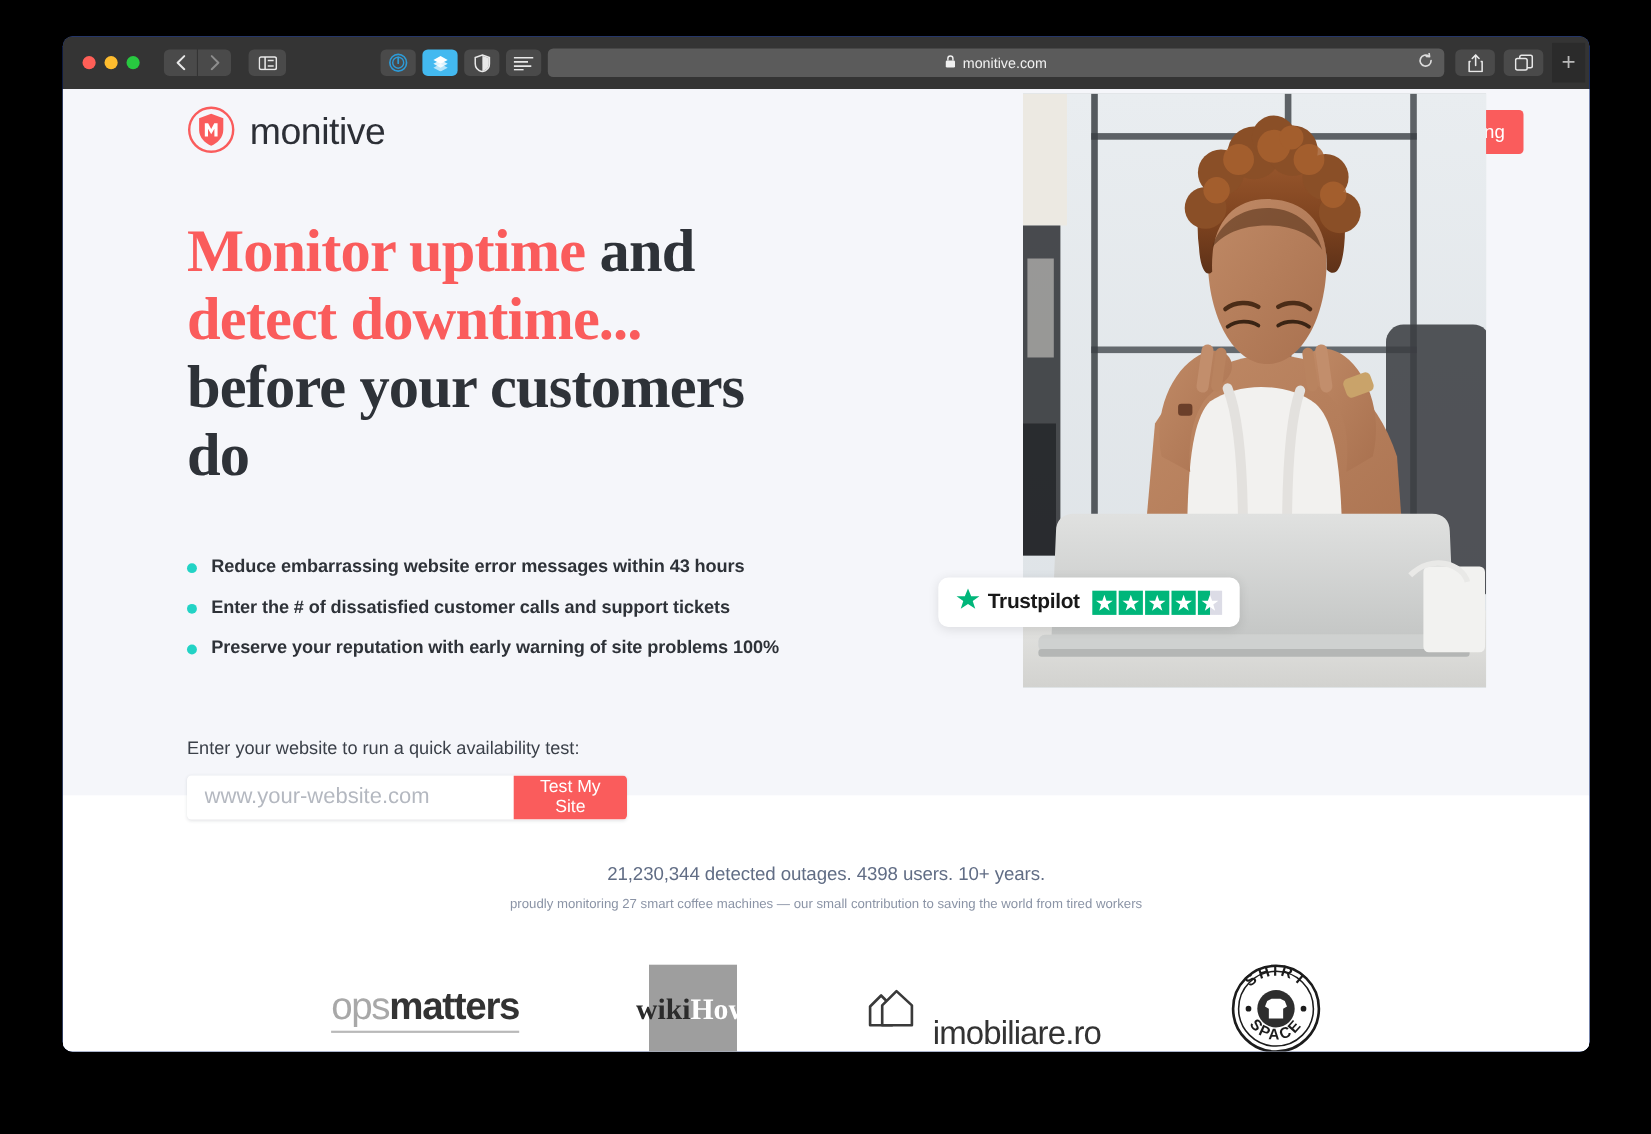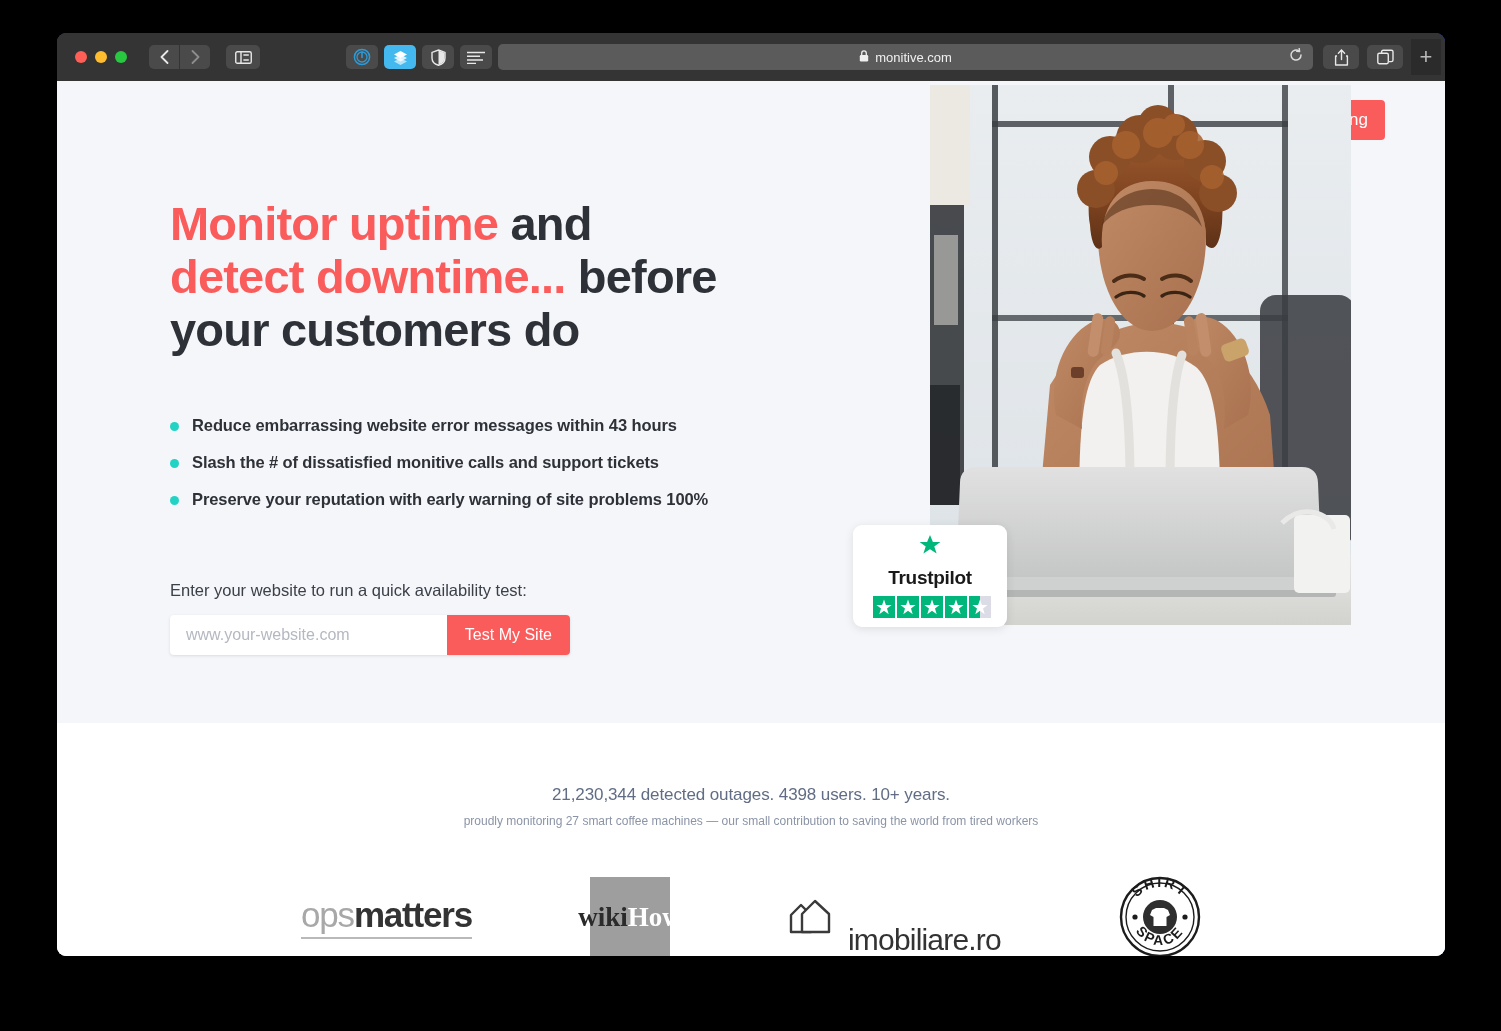--- a/index.html
+++ b/index.html
@@ -99,24 +99,25 @@
     background: #fa5c5c; color: #ffffff;
     font-size: 17px; padding: 10px 17px;
     border: none; border-radius: 4px; cursor: pointer;
     font-family: inherit;
   }
 
   .hero-inner { display: flex; position: relative; }
   .hero-left { padding: 38px 0 0 113px; width: 760px; }
 
   h1.headline {
-    font-size: 47px; line-height: 1.13;
+    font-size: 55px; line-height: 1.13;
     font-weight: 700; color: #2e3238;
     letter-spacing: -0.8px;
     max-width: 560px;
+    font-family: Liberation Serif, serif;
   }
   .hl-accent { color: #fa5c5c; }
 
   ul.benefits { list-style: none; margin-top: 60px; }
   ul.benefits li {
     display: flex; align-items: flex-start; gap: 13px;
     margin-bottom: 18px;
     font-size: 16.5px; font-weight: 700; color: #2e3238;
     letter-spacing: -0.1px;
   }
@@ -130,21 +131,21 @@
     margin-top: 15px;
     width: 400px; height: 40px;
     background: #ffffff;
     border-radius: 4px;
     display: flex; align-items: stretch;
     box-shadow: 0 1px 3px rgba(40,45,60,0.13);
     overflow: hidden;
   }
   .test-form input {
     flex: 1; border: none; outline: none;
-    padding: 0 16px; font-size: 16px;
+    padding: 0 16px; font-size: 20px;
     font-family: inherit; color: #2e3238; background: transparent;
   }
   .test-form input::placeholder { color: #b4b8c0; }
   .submit-btn {
     background: #fa5c5c; color: #fff;
     border: none; padding: 0 18px;
     font-size: 16px; font-family: inherit; cursor: pointer;
   }
 
   
@@ -158,21 +159,20 @@
   .hero-photo svg { display: block; width: 100%; height: 100%; }
 
   .trustpilot {
     position: absolute;
     left: 796px; top: 444px;
     background: #ffffff;
     border-radius: 9px;
     padding: 9px 16px;
     display: flex; align-items: center; gap: 7px;
     box-shadow: 0 2px 10px rgba(0,0,0,0.10);
-    flex-direction: column;
   }
   .tp-name { font-size: 19px; font-weight: 700; color: #191919; letter-spacing: -0.3px; }
   .tp-stars { display: flex; gap: 2px; margin-left: 4px; }
   .tp-star { width: 22px; height: 22px; background: #00b67a; position: relative; }
   .tp-star.half { background: linear-gradient(to right, #00b67a 50%, #dcdce6 50%); }
   .tp-star svg { position: absolute; inset: 0; }
 
   
   .proof { background: #ffffff; padding-top: 62px; text-align: center; }
   .proof-stats { font-size: 17px; font-weight: 400; color: #616d85; letter-spacing: -0.1px; }
@@ -300,20 +300,30 @@
         <span>+</span>
       </div>
     </div>
   </div>
 
   <div class="page">
 
     <div class="hero-wrap">
 
       <div class="site-header">
+        <div class="brand">
+          <span>
+            <svg width="44" height="44" viewBox="0 0 44 44">
+              <circle cx="22" cy="22" r="20" fill="none" stroke="#fa5c5c" stroke-width="2.2"></circle>
+              <path d="M22 7.5 L33 11.5 V22 C33 29.5 27.5 34.2 22 36.5 C16.5 34.2 11 29.5 11 22 V11.5 Z" fill="#fa5c5c"></path>
+              <path d="M16.2 28 V16 H19.2 L22 21.2 L24.8 16 H27.8 V28 H24.9 V21 L22 26 L19.1 21 V28 Z" fill="#ffffff"></path>
+            </svg>
+          </span>
+          <span class="brand-name">monitive</span>
+        </div>
 
         <nav class="site-nav">
           <a class="nav-link" href="#">Blog</a>
           <a class="nav-link" href="#">Changelog</a>
           <a class="nav-link" href="#">About</a>
           <a class="nav-link" href="#">Sign In</a>
           <button class="cta-btn">Start Monitoring</button>
         </nav>
       </div>
 
@@ -321,21 +331,21 @@
         <div class="hero-left">
           <h1 class="headline"><span class="hl-accent">Monitor uptime</span><span> and </span><span class="hl-accent">detect downtime...</span><span> before your customers do</span></h1>
 
           <ul class="benefits">
             <li>
               <span class="bullet"></span>
               <span>Reduce embarrassing website error messages within 43 hours</span>
             </li>
             <li>
               <span class="bullet"></span>
-              <span>Slash the # of dissatisfied monitive calls and support tickets</span>
+              <span>Enter the # of dissatisfied customer calls and support tickets</span>
             </li>
             <li>
               <span class="bullet"></span>
               <span>Preserve your reputation with early warning of site problems 100%</span>
             </li>
           </ul>
 
           <div class="form-label">Enter your website to run a quick availability test:</div>
 
           <form class="test-form">

